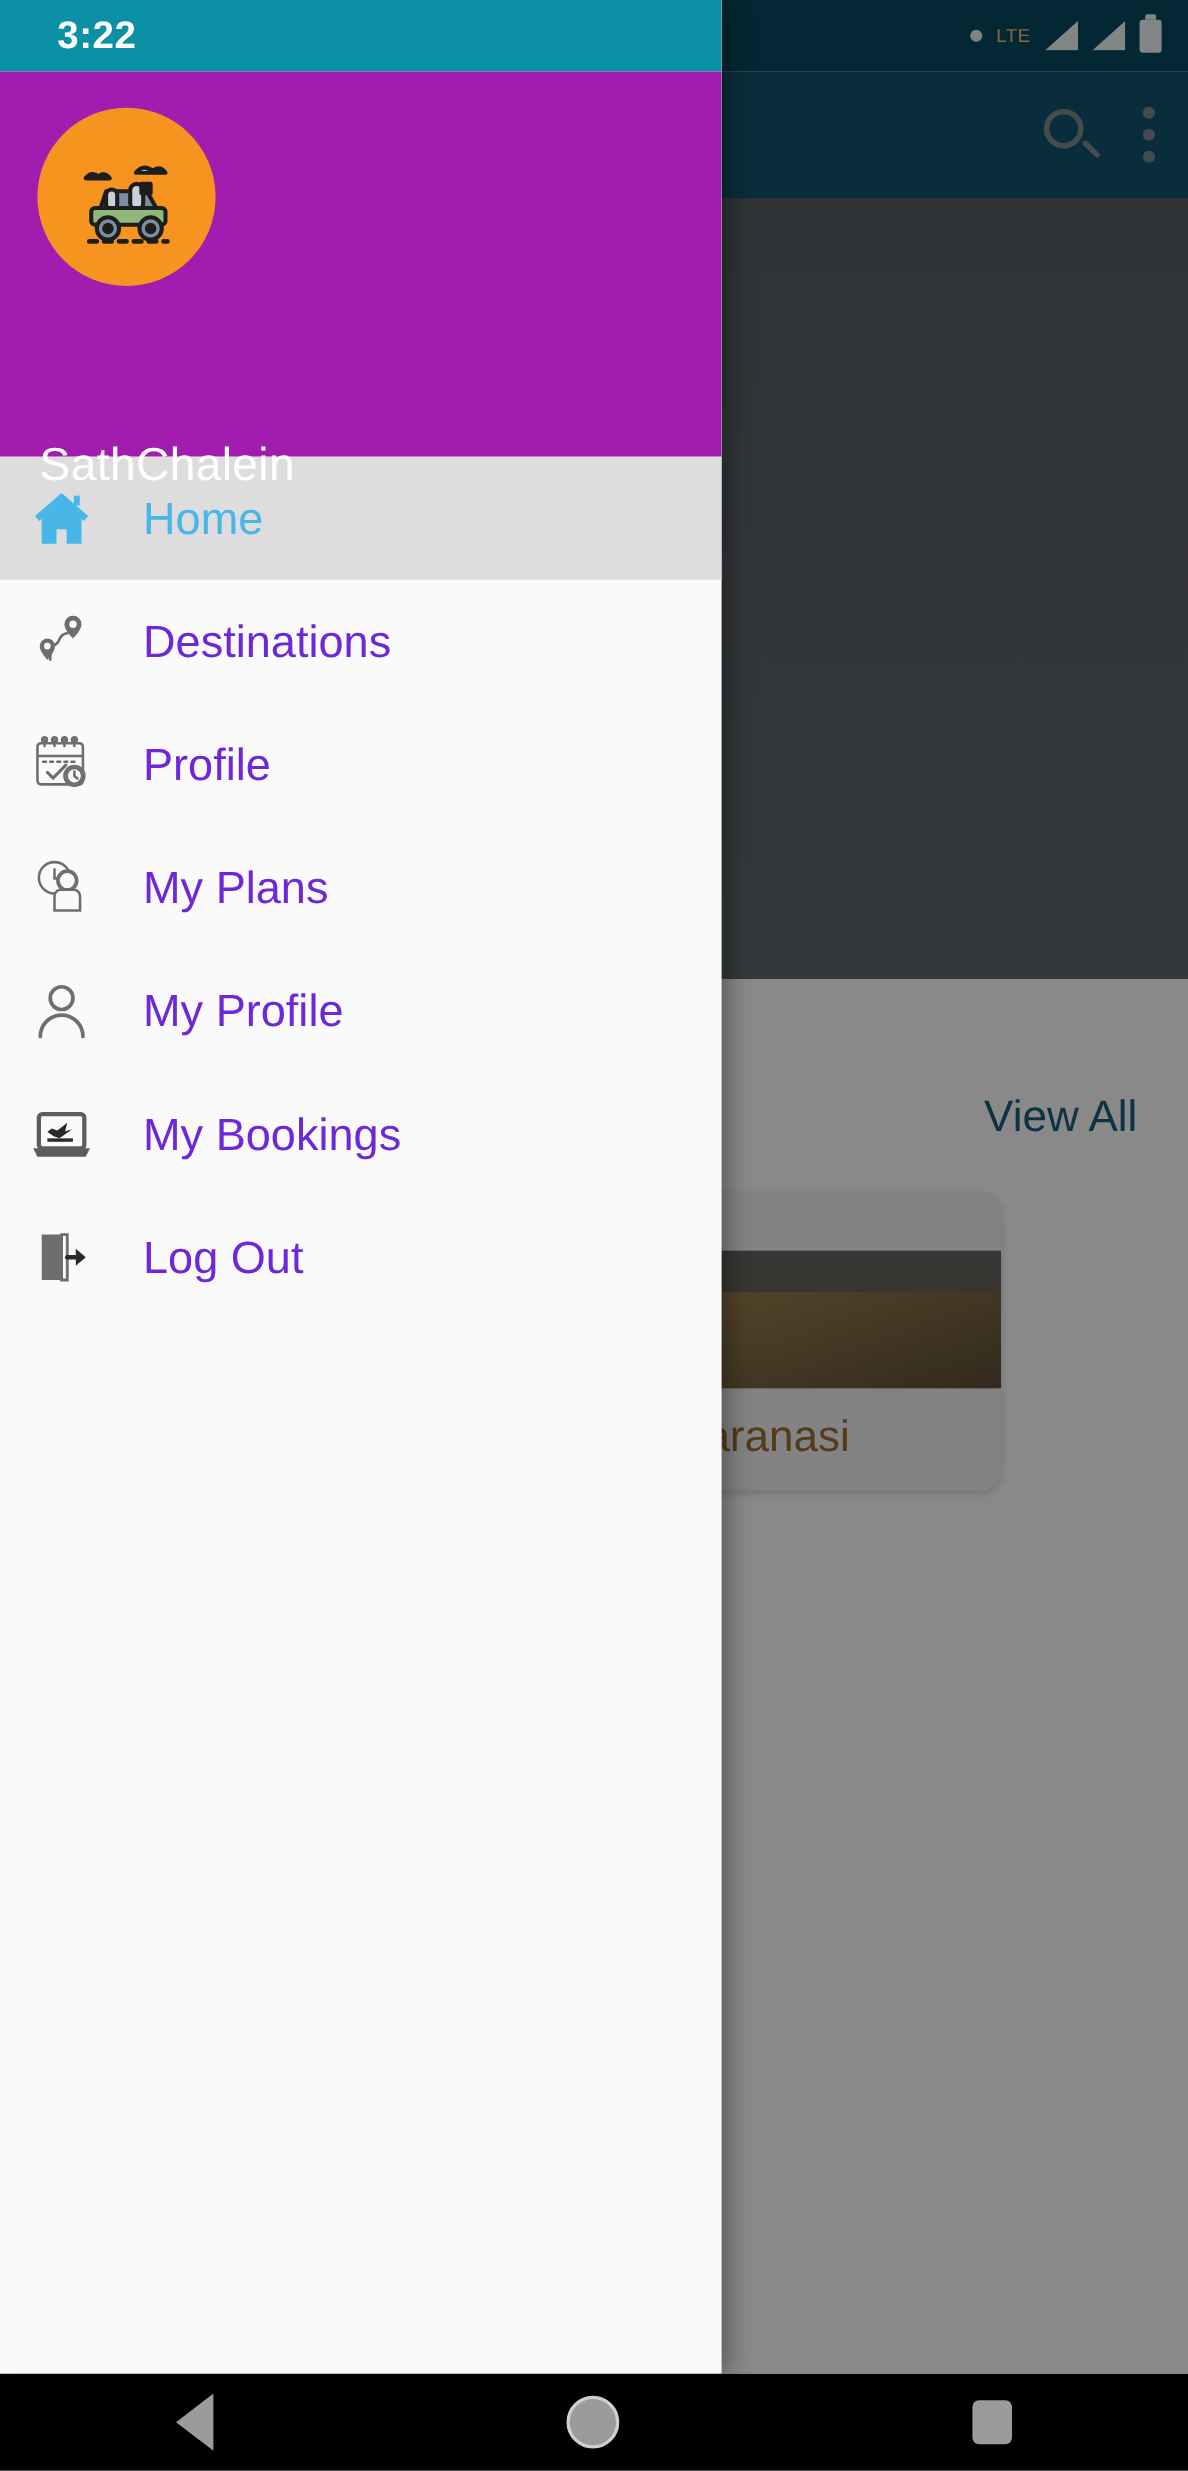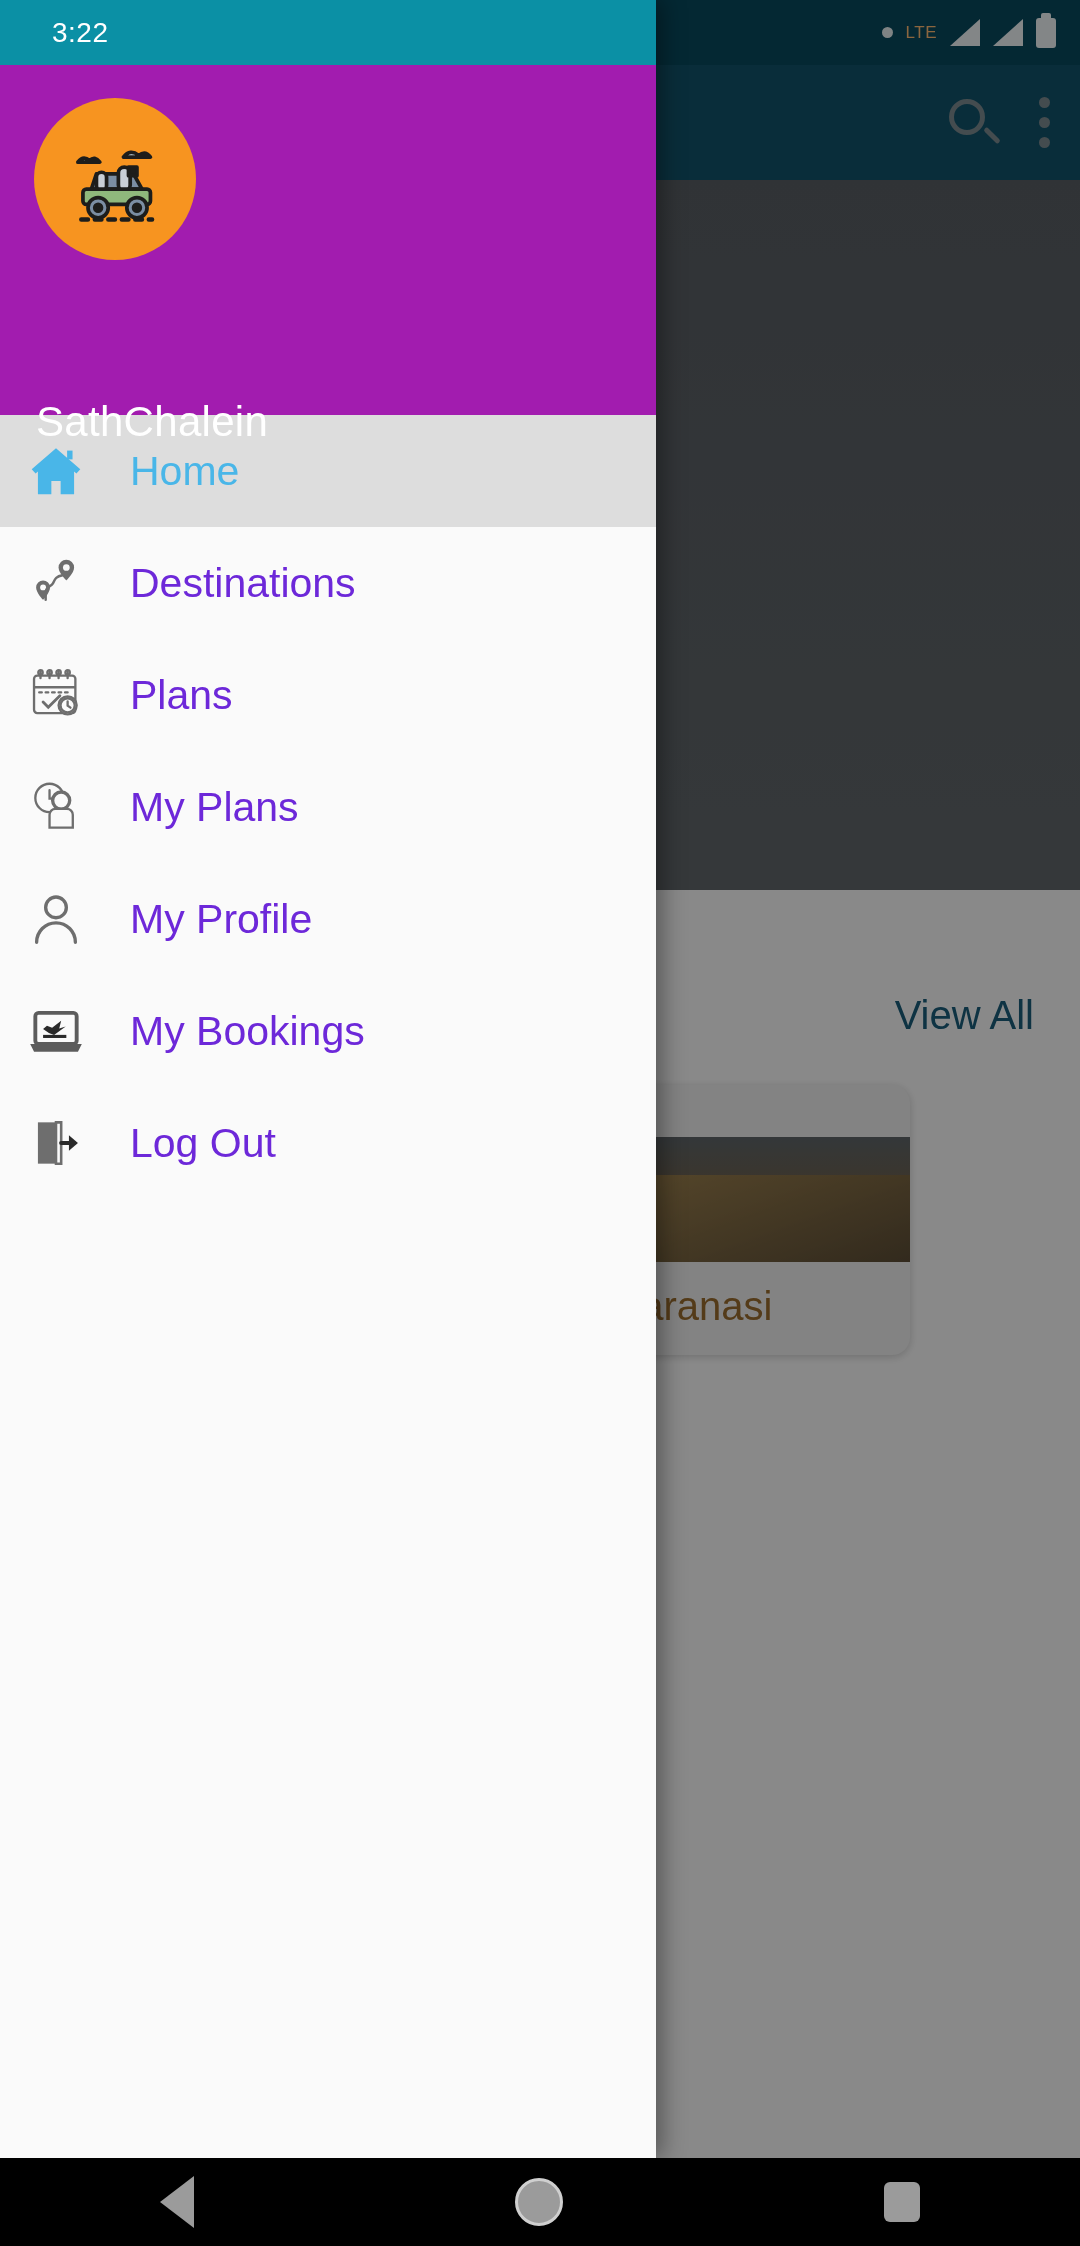--- a/index.html
+++ b/index.html
@@ -155,21 +155,21 @@
   #drawer {
     position:absolute; left:0; top:0; width:656px; height:2158px;
     background:#fafafa;
     box-shadow:6px 0 22px rgba(0,0,0,.38);
     overflow:hidden;
   }
   .drawer-statusbar {
     width:656px; height:65px; background:#0b90a5;
     display:flex; align-items:center; padding-left:52px;
   }
-  .clock { color:#fff; font-size:28px; letter-spacing:.5px; }
+  .clock { color:#fff; font-size:35px; letter-spacing:.5px;font-weight:bold; }
 
   .drawer-header {
     width:656px; height:350px; background:#a21caf;
     position:relative;
   }
   .logo-circle {
     position:absolute; left:34px; top:33px;
     width:162px; height:162px; border-radius:50%;
     background:#f79420;
     display:flex; align-items:center; justify-content:center;
@@ -333,21 +333,21 @@
               <circle cx="19" cy="6.5" r="1.7"></circle>
             <circle cx="26" cy="6.5" r="1.7"></circle>
               <circle cx="33" cy="6.5" r="1.7"></circle>
             <path d="M11 22h2M16 22h2M21 22h2M26 22h2M31 22h2" stroke-linecap="round"></path>
             <path d="M14 29.5l4 4 9-9" stroke-width="2.2" stroke-linecap="round"></path>
             <circle cx="33" cy="32" r="7" fill="#fafafa"></circle>
             <circle cx="33" cy="32" r="5.5"></circle>
             <path d="M33 29v3.2l2.2 1.6" stroke-linecap="round"></path>
           </svg>
         </span>
-        <span class="menu-label">Plans</span>
+        <span class="menu-label">Profile</span>
       </div>
 
       <div class="menu-item">
         <span class="menu-icon">
           <svg width="62" height="62" viewBox="0 0 48 48" fill="none" stroke="#6e6e6e" stroke-width="1.8">
             <circle cx="19" cy="17" r="11"></circle>
             <path d="M19 11v6.5h4.5" stroke-linecap="round"></path>
             <circle cx="28" cy="19" r="7" fill="#fafafa"></circle>
             <circle cx="28" cy="19" r="6.2"></circle>
             <path d="M19 40V30a4.5 4.5 0 0 1 4.5-4.5h9A4.5 4.5 0 0 1 37 30v10z" fill="#fafafa"></path>

